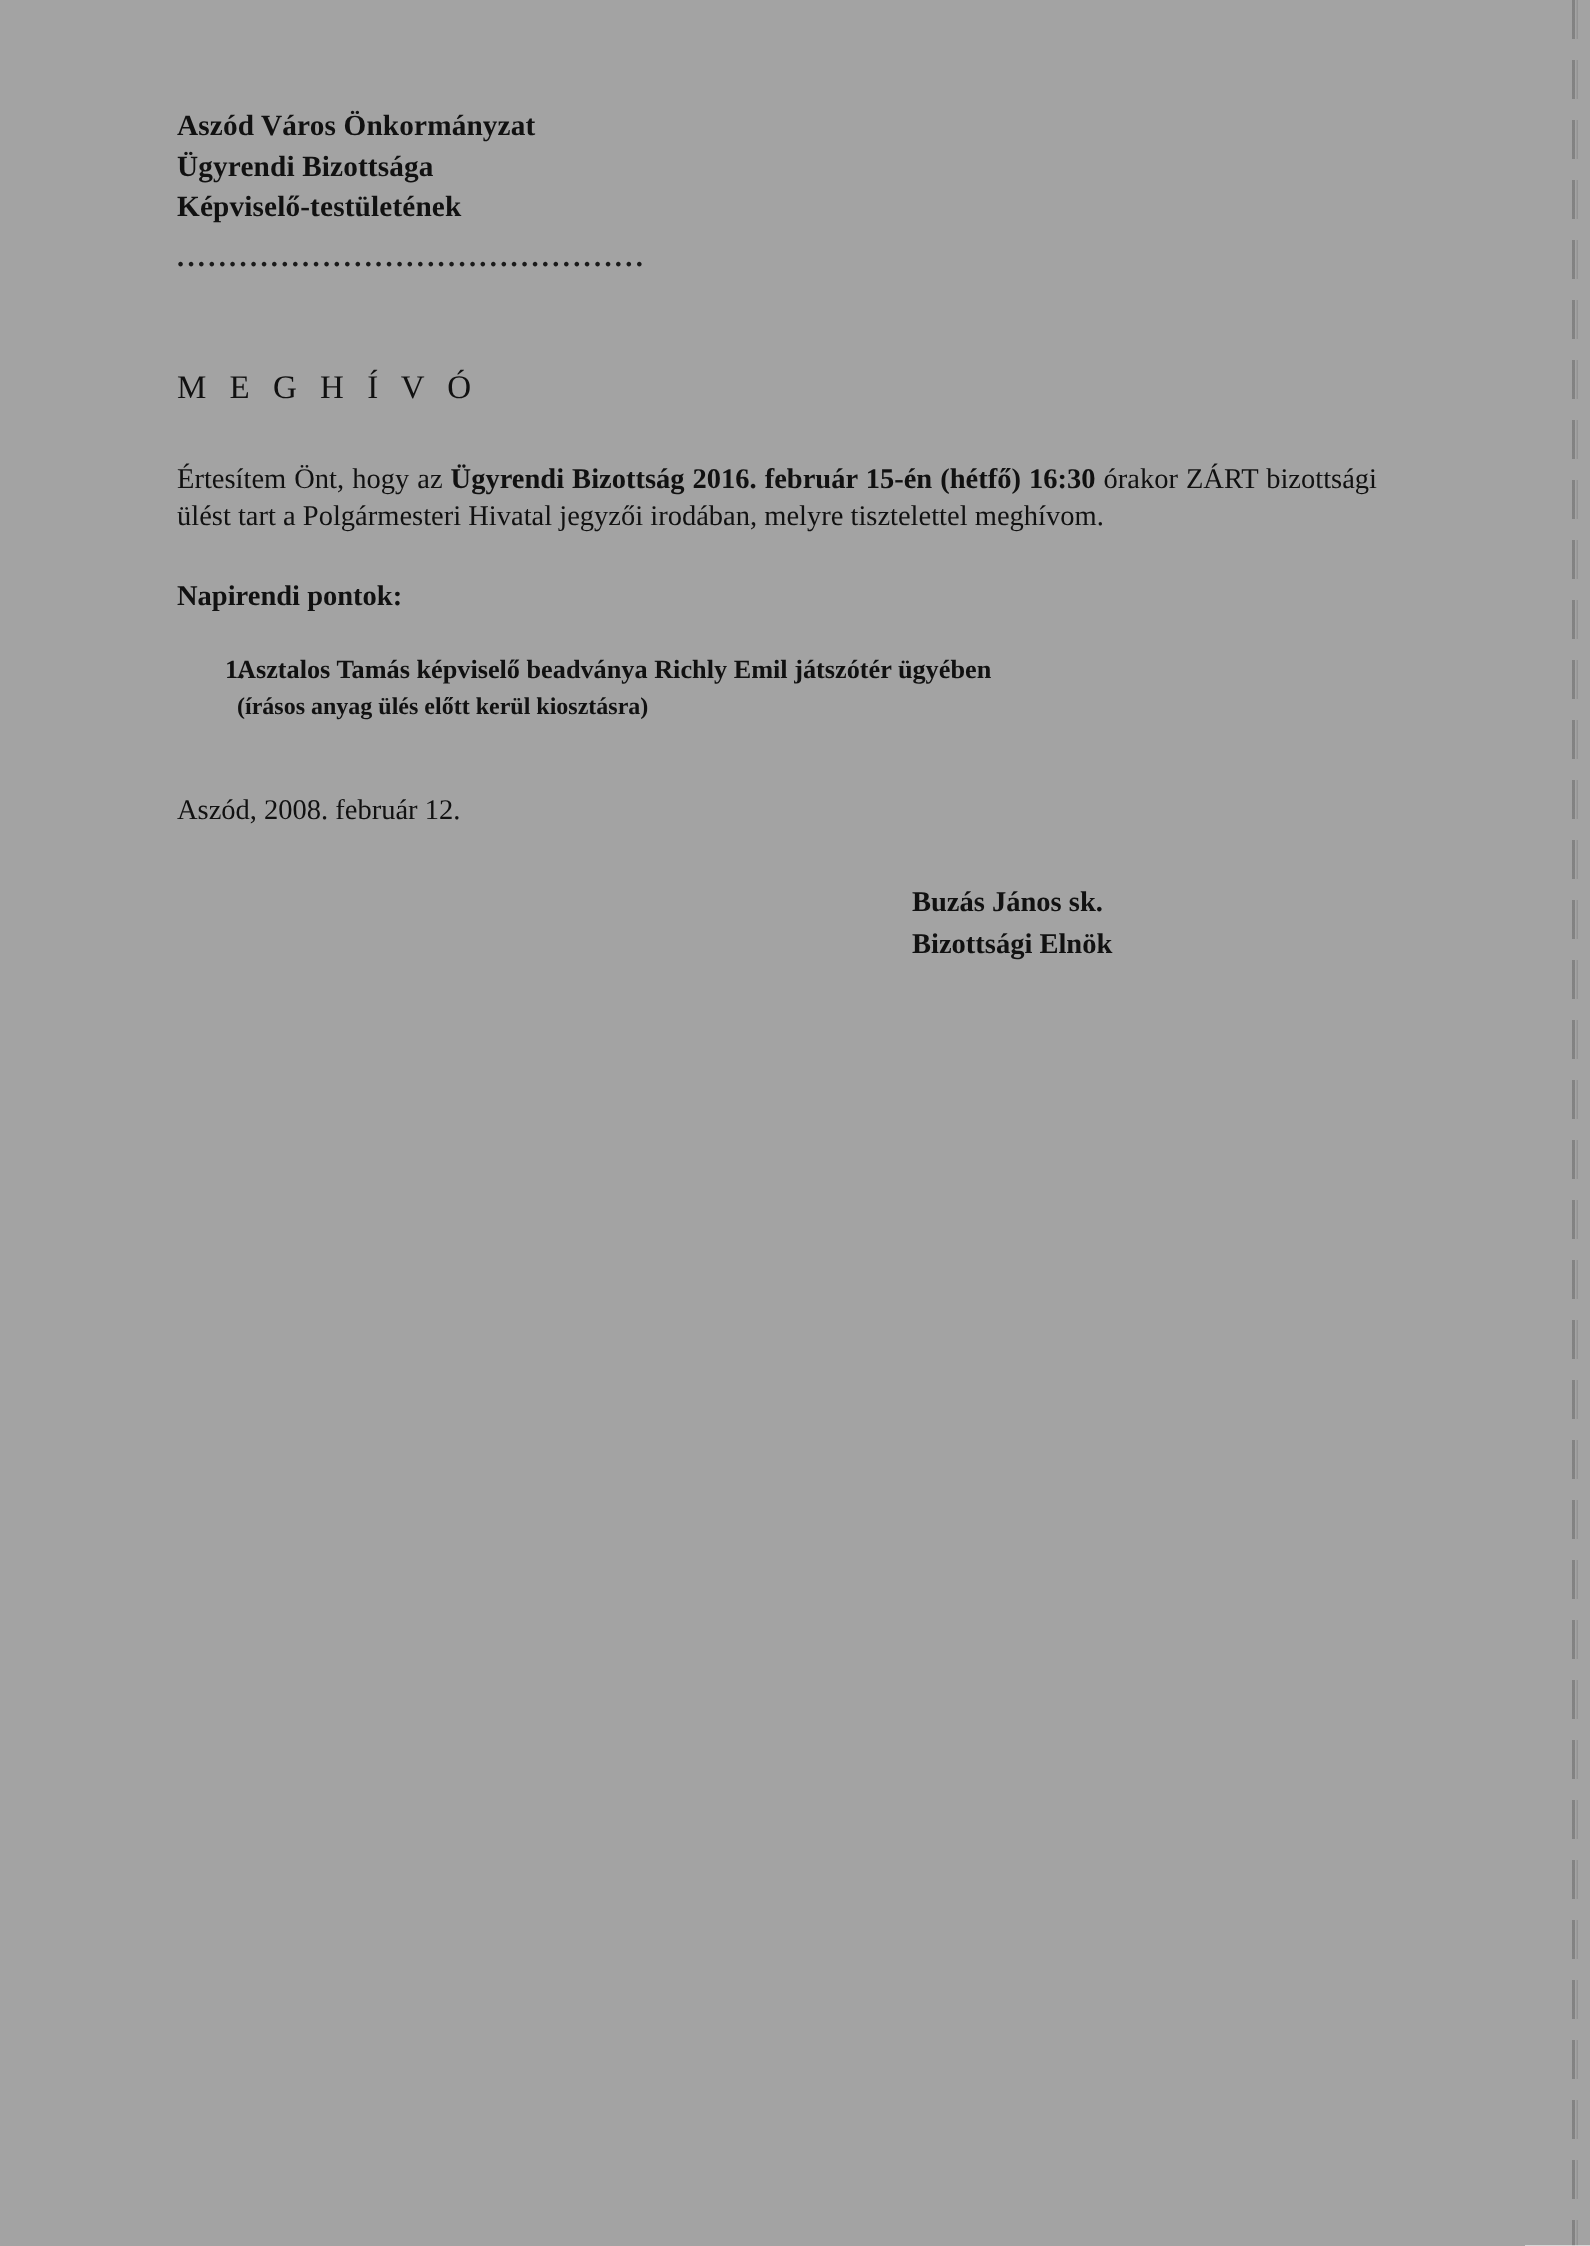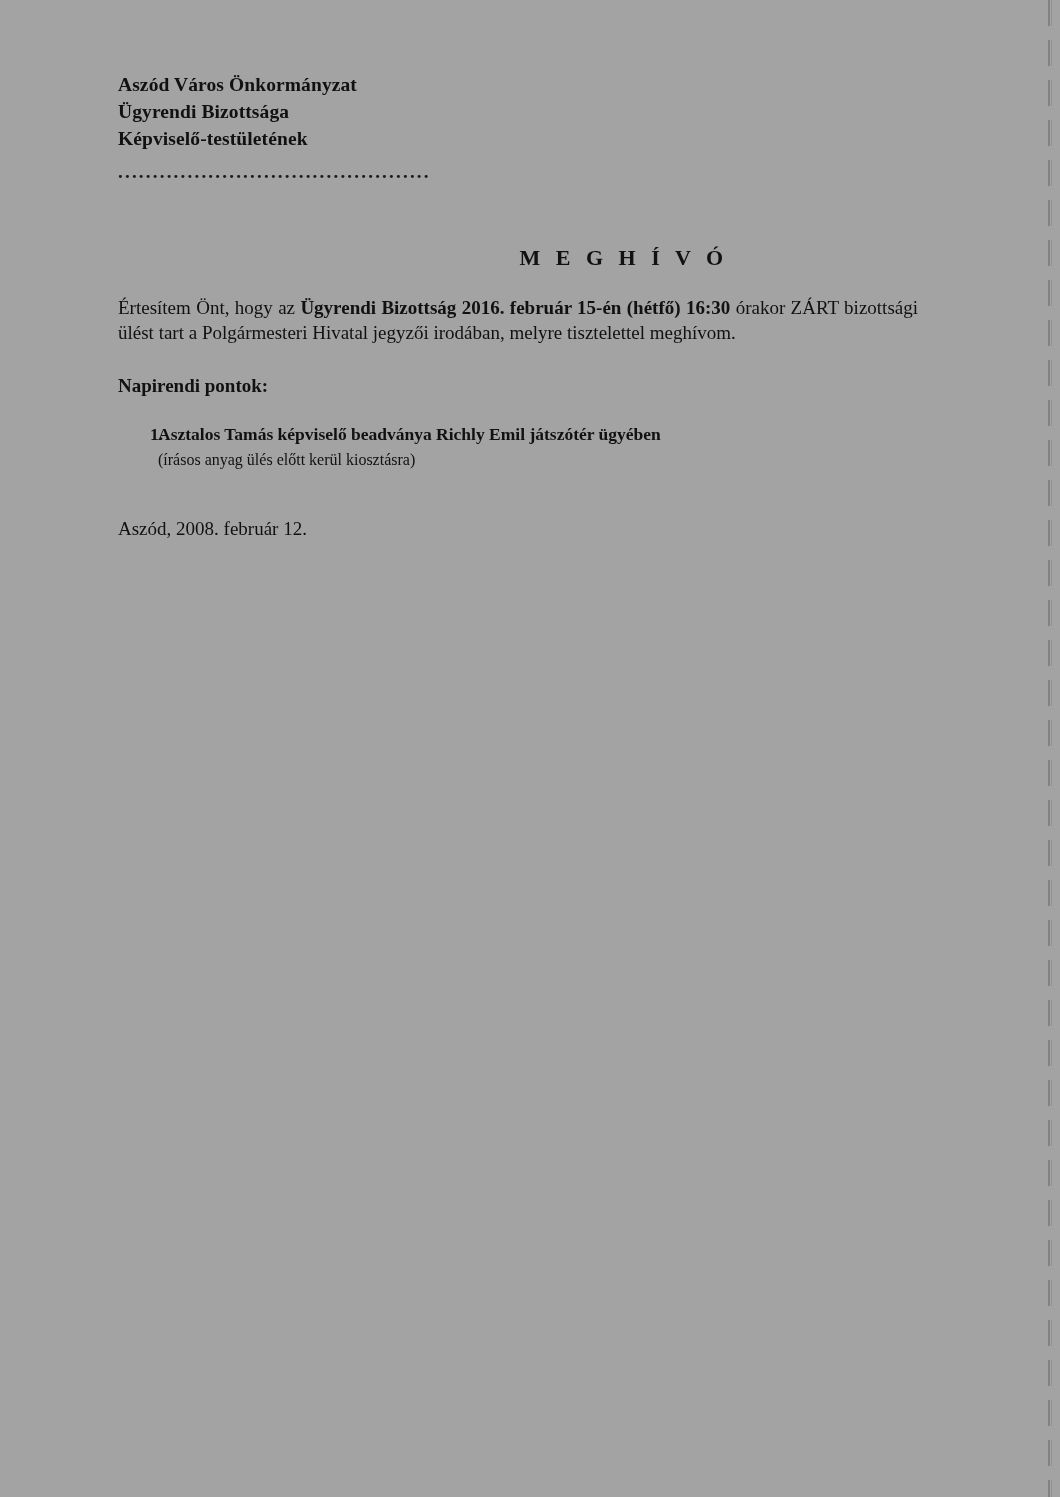--- a/index.html
+++ b/index.html
@@ -66,29 +66,29 @@
     font-size: 19px;
     letter-spacing: 2.2px;
     color: #1a1a1a;
     white-space: nowrap;
     overflow: hidden;
     width: 400px;
   }
 
   .title {
     margin-top: 62px;
-    text-align: right;
-    font-weight: bold;
+    text-align: left;
+    font-weight: normal;
     font-size: 22px;
     letter-spacing: 5px;
     padding-right: 210px;
   }
 
   .intro {
-    margin-top: 24px;
+    margin-top: 36px;
     font-size: 19px;
     line-height: 1.33;
     text-align: justify;
     width: 800px;
   }
   .intro .b {
     font-weight: bold;
   }
 
   .agenda-heading {
@@ -113,21 +113,21 @@
     width: 40px;
     padding-left: 32px;
     box-sizing: border-box;
     flex: none;
   }
   .agenda-body {
     flex: 1;
   }
   .agenda-sub {
     font-size: 16px;
-    font-weight: normal;
+    font-weight: bold;
     margin-top: 2px;
   }
 
   .place-date {
     margin-top: 48px;
     font-size: 19px;
   }
 
   .signature {
     margin-top: 36px;
@@ -168,15 +168,19 @@
         <span class="agenda-num">1.</span>
         <span class="agenda-body">
           <span>Asztalos Tamás képviselő beadványa Richly Emil játszótér ügyében</span>
           <div class="agenda-sub">(írásos anyag ülés előtt kerül kiosztásra)</div>
         </span>
       </li>
     </ul>
 
     <div class="place-date">Aszód, 2008. február 12.</div>
 
+    <div class="signature">
+      <div>Buzás János sk.</div>
+      <div>Bizottsági Elnök</div>
+    </div>
 
   </div>
 </div>
 
 </body></html>

